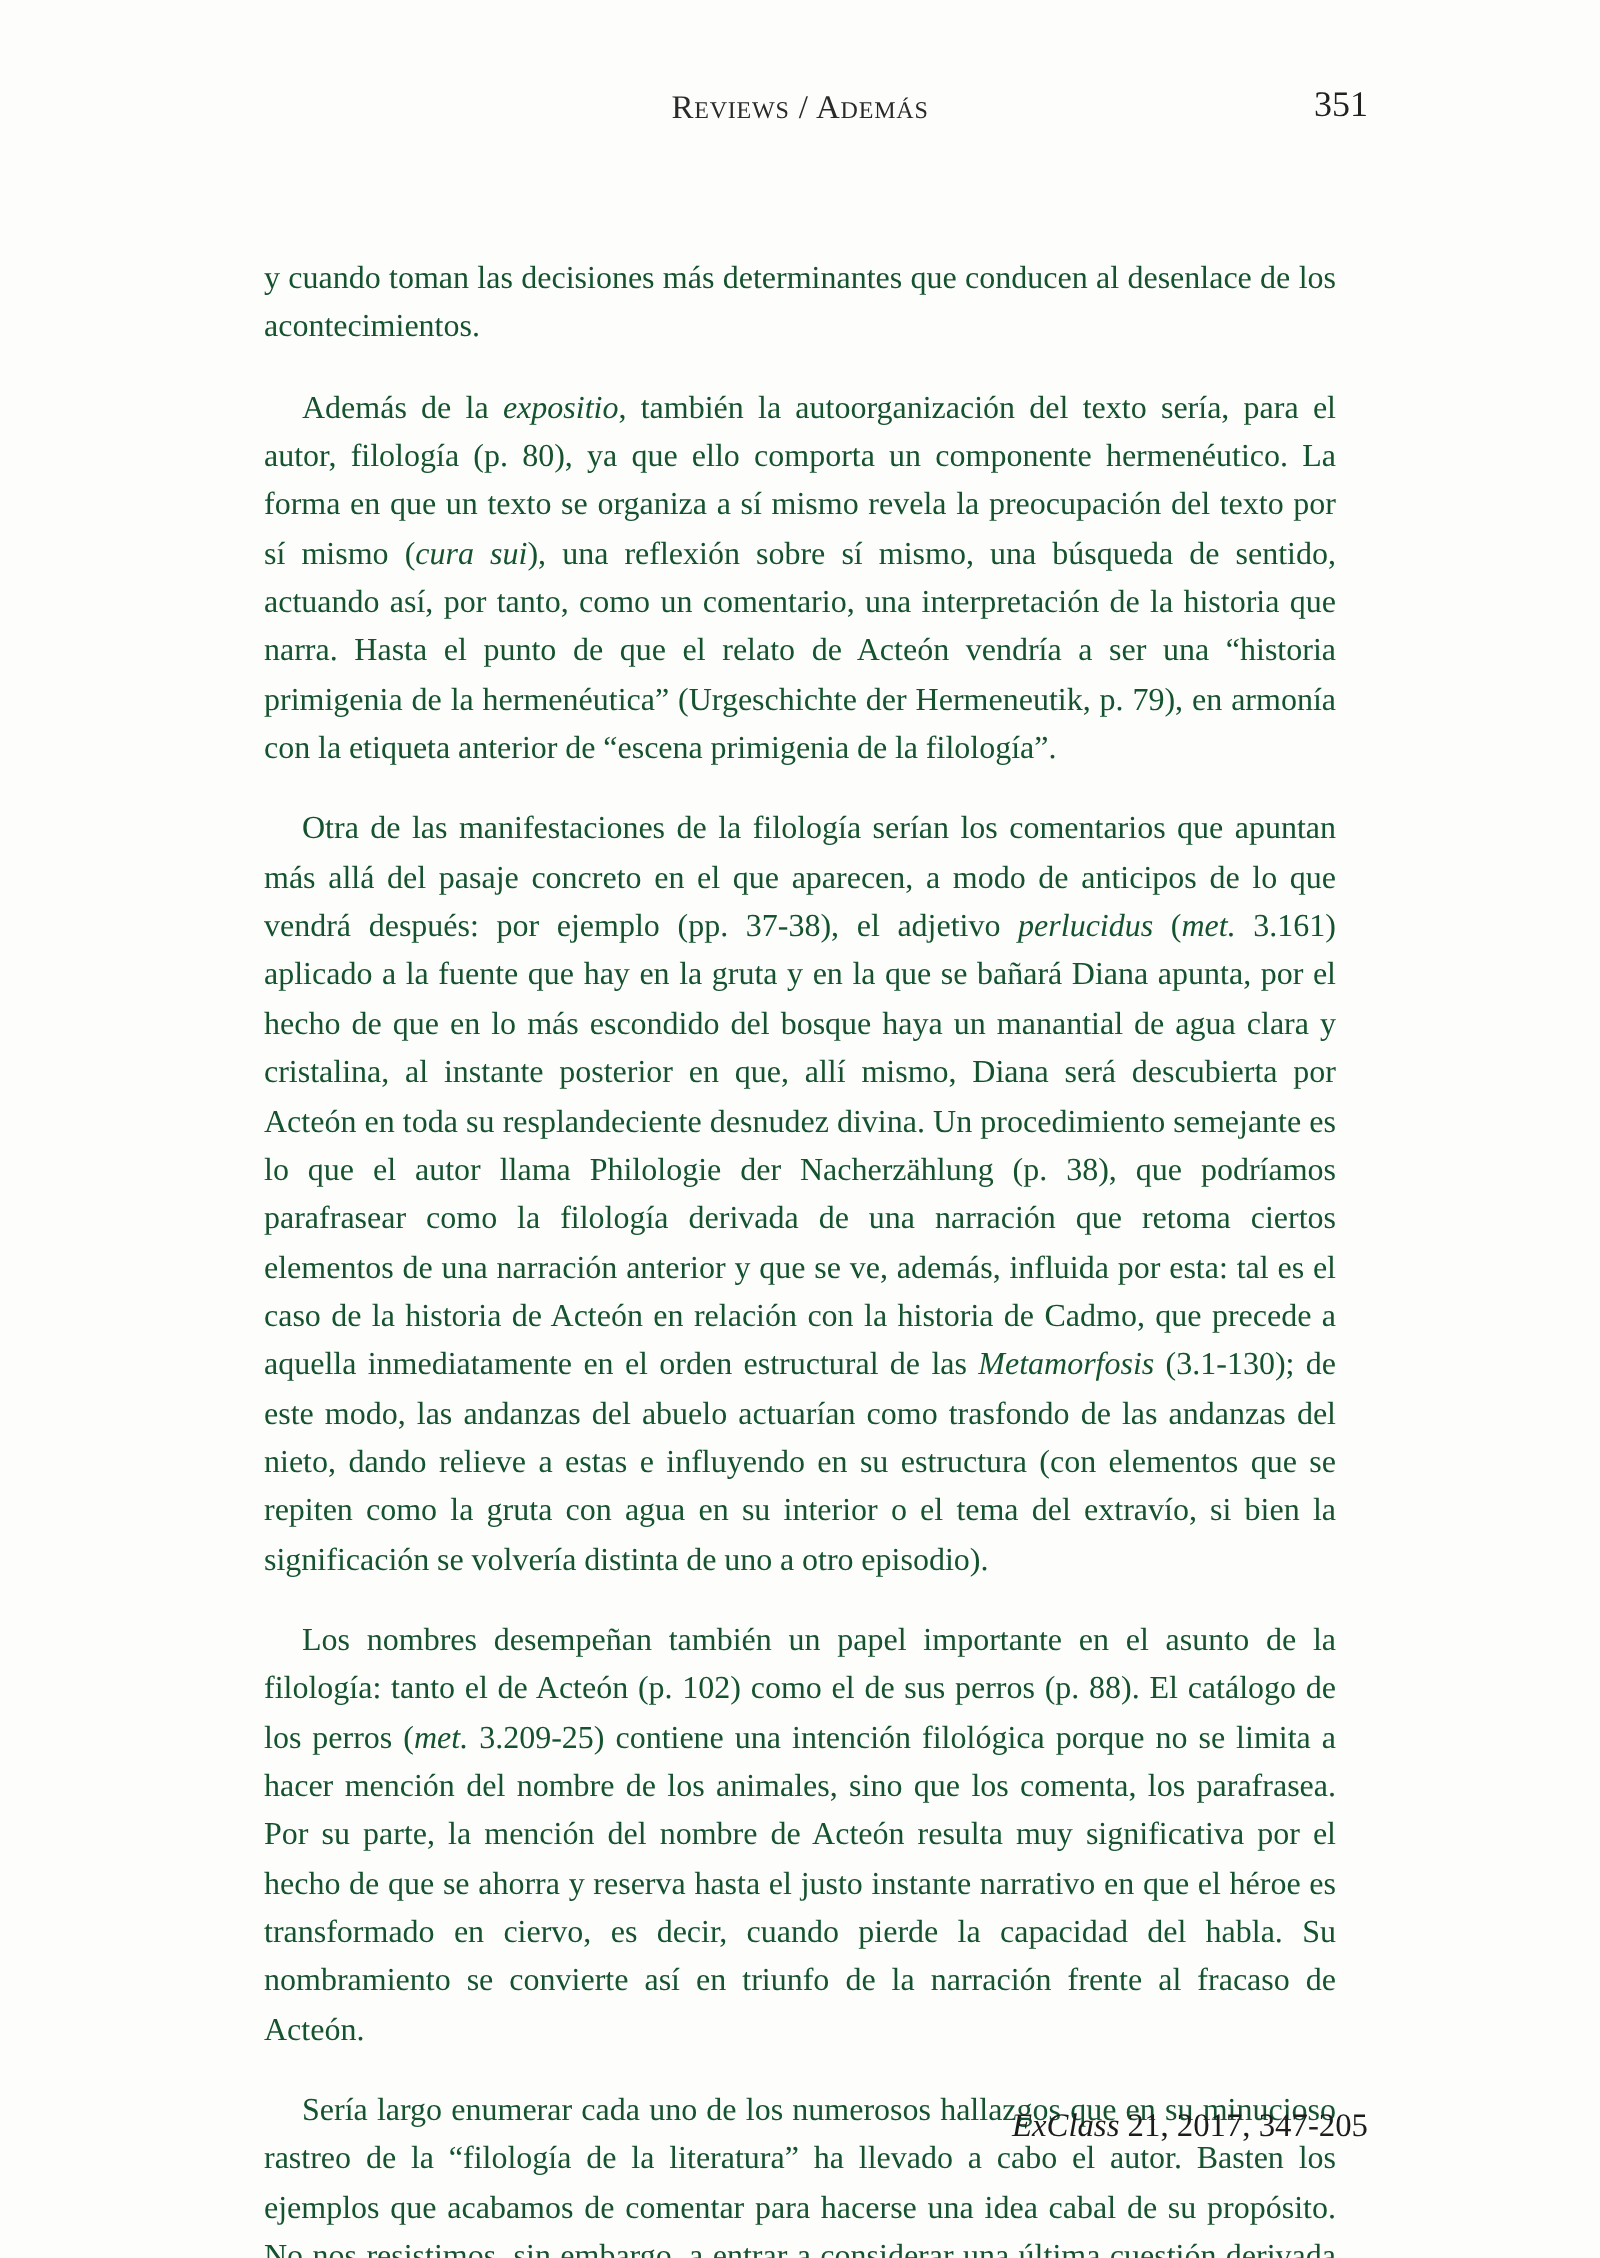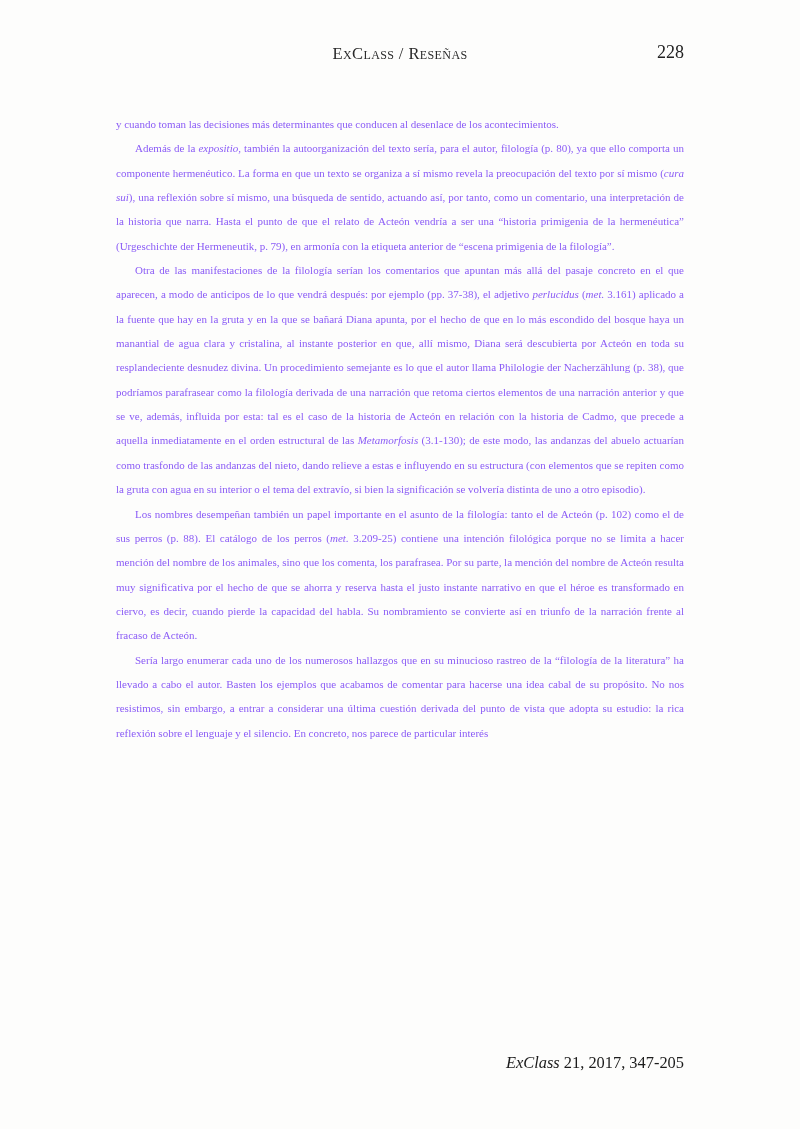--- a/index.html
+++ b/index.html
@@ -44,28 +44,28 @@
     color: #222;
     line-height: 1;
   }
   .textblock {
     position: absolute;
     top: 112px;
     left: 116px;
     width: 568px;
   }
   p.body {
-    margin: 0;
-    font-size: 11px;
+    margin: 16px;
+    font-size: 16px;
     line-height: 24.35px;
     text-align: justify;
     text-justify: inter-word;
     hyphens: manual;
     -webkit-hyphens: manual;
-    color: #8b5cf6;
+    color: #14532d;
     word-spacing: -0.1px;
   }
   p.body.indent {
     text-indent: 19px;
   }
   i, em { }
   .colophon {
     position: absolute;
     left: 116px;
     width: 568px;
@@ -75,24 +75,24 @@
     color: #1c1c1c;
   }
   .colophon .jrn { font-style: italic; }
 </style>
 </head>
 <body>
 
 <div class="page">
 
   <div class="running-head">
-    <span class="running-head-title">ExClass / Reseñas</span>
+    <span class="running-head-title">Reviews / Además</span>
   </div>
 
-  <div class="folio">228</div>
+  <div class="folio">351</div>
 
   <div class="textblock">
 
     <p class="body"><span>y cuando toman las decisiones más determinantes que conducen al desenlace de los acontecimientos.</span></p>
 
     <p class="body indent"><span>Además de la </span><i>expositio</i><span>, también la autoorganización del texto sería, para el autor, filología (p. 80), ya que ello comporta un componente hermenéutico. La forma en que un texto se organiza a sí mismo revela la preocupación del texto por sí mismo (</span><i>cura sui</i><span>), una reflexión sobre sí mismo, una búsqueda de sentido, actuando así, por tanto, como un comentario, una interpretación de la historia que narra. Hasta el punto de que el relato de Acteón vendría a ser una “historia primigenia de la hermenéutica” (Urgeschichte der Hermeneutik, p. 79), en armonía con la etiqueta anterior de “escena primigenia de la filología”.</span></p>
 
     <p class="body indent"><span>Otra de las manifestaciones de la filología serían los comentarios que apuntan más allá del pasaje concreto en el que aparecen, a modo de anticipos de lo que vendrá después: por ejemplo (pp. 37-38), el adjetivo </span><i>perlucidus</i><span> (</span><i>met.</i><span> 3.161) aplicado a la fuente que hay en la gruta y en la que se bañará Diana apunta, por el hecho de que en lo más escondido del bosque haya un manantial de agua clara y cristalina, al instante posterior en que, allí mismo, Diana será descubierta por Acteón en toda su resplandeciente desnudez divina. Un procedimiento semejante es lo que el autor llama Philologie der Nacherzählung (p. 38), que podríamos parafrasear como la filología derivada de una narración que retoma ciertos elementos de una narración anterior y que se ve, además, influida por esta: tal es el caso de la historia de Acteón en relación con la historia de Cadmo, que precede a aquella inmediatamente en el orden estructural de las </span><i>Metamorfosis</i><span> (3.1-130); de este modo, las andanzas del abuelo actuarían como trasfondo de las andanzas del nieto, dando relieve a estas e influyendo en su estructura (con elementos que se repiten como la gruta con agua en su interior o el tema del extravío, si bien la significación se volvería distinta de uno a otro episodio).</span></p>
 
     <p class="body indent"><span>Los nombres desempeñan también un papel importante en el asunto de la filología: tanto el de Acteón (p. 102) como el de sus perros (p. 88). El catálogo de los perros (</span><i>met.</i><span> 3.209-25) contiene una intención filológica porque no se limita a hacer mención del nombre de los animales, sino que los comenta, los parafrasea. Por su parte, la mención del nombre de Acteón resulta muy significativa por el hecho de que se ahorra y reserva hasta el justo instante narrativo en que el héroe es transformado en ciervo, es decir, cuando pierde la capacidad del habla. Su nombramiento se convierte así en triunfo de la narración frente al fracaso de Acteón.</span></p>

